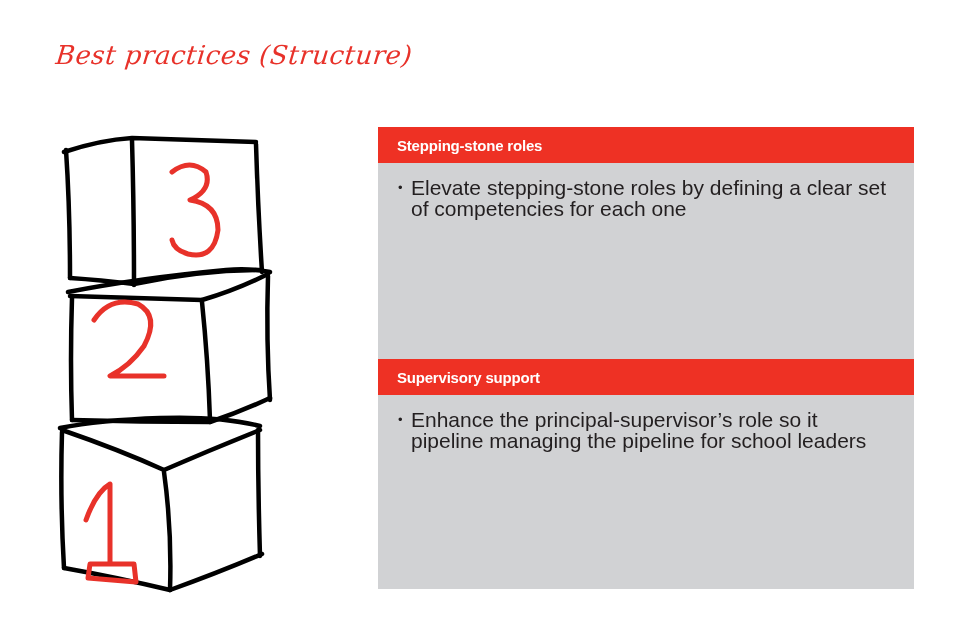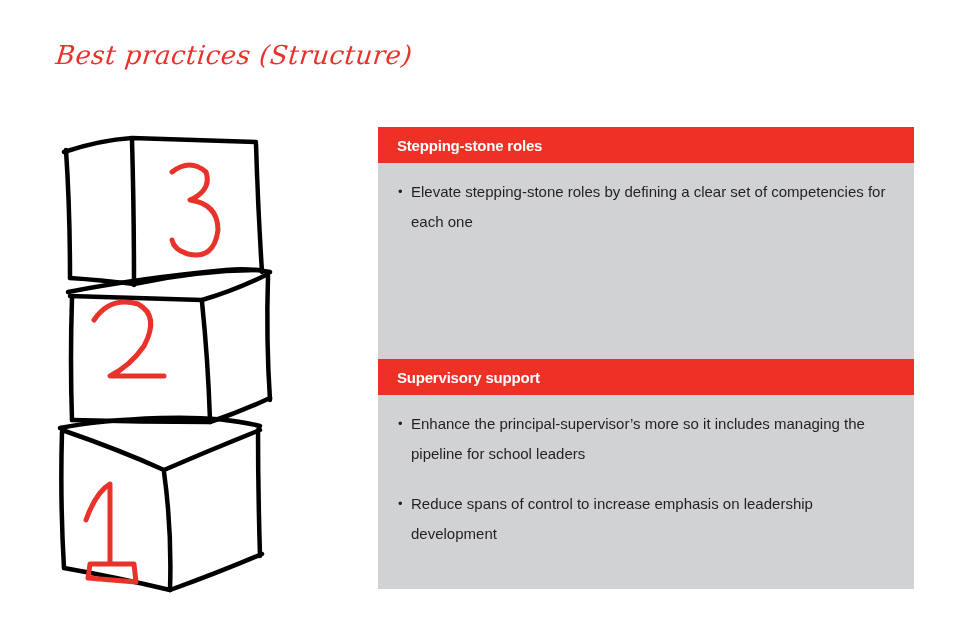--- a/index.html
+++ b/index.html
@@ -17,22 +17,22 @@
   .header {
     background: #ee3124; color: #ffffff; height: 36px;
     font-family: "Liberation Sans", sans-serif; font-weight: bold; font-size: 15px;
     display: flex; align-items: center; padding-left: 19px; letter-spacing: -0.2px;
   }
   .body { background: #d1d2d4; padding: 14px 20px 10px 20px; }
   .panel-1 .body { height: 172px; }
   .panel-2 .body { height: 170px; }
   .bullet {
     position: relative; padding-left: 13px;
-    font-family: "Liberation Sans", sans-serif; font-size: 15px; color: #231f20;
-    line-height: 30px; margin-bottom: 20px;
+    font-family: "Liberation Sans", sans-serif; font-size: 21px; color: #231f20;
+    line-height: 21px; margin-bottom: 20px;
   }
   .bullet::before {
     content: "\2022"; position: absolute; left: 0; top: 0; font-size: 13px;
   }
 </style>
 </head>
 <body>
 
 <div class="title">Best practices (Structure)</div>
 
@@ -85,16 +85,15 @@
 <div class="panel panel-1">
   <div class="header">Stepping-stone roles</div>
   <div class="body">
     <div class="bullet">Elevate stepping-stone roles by defining a clear set of competencies for each one</div>
   </div>
 </div>
 
 <div class="panel panel-2">
   <div class="header">Supervisory support</div>
   <div class="body">
-    <div class="bullet">Enhance the principal-supervisor’s more so it includes managing the pipeline for school leaders</div>
-    <div class="bullet">Reduce spans of control to increase emphasis on leadership development</div>
+    <div class="bullet">Enhance the principal-supervisor’s role so it pipeline managing the pipeline for school leaders</div>
   </div>
 </div>
 
 </body></html>

